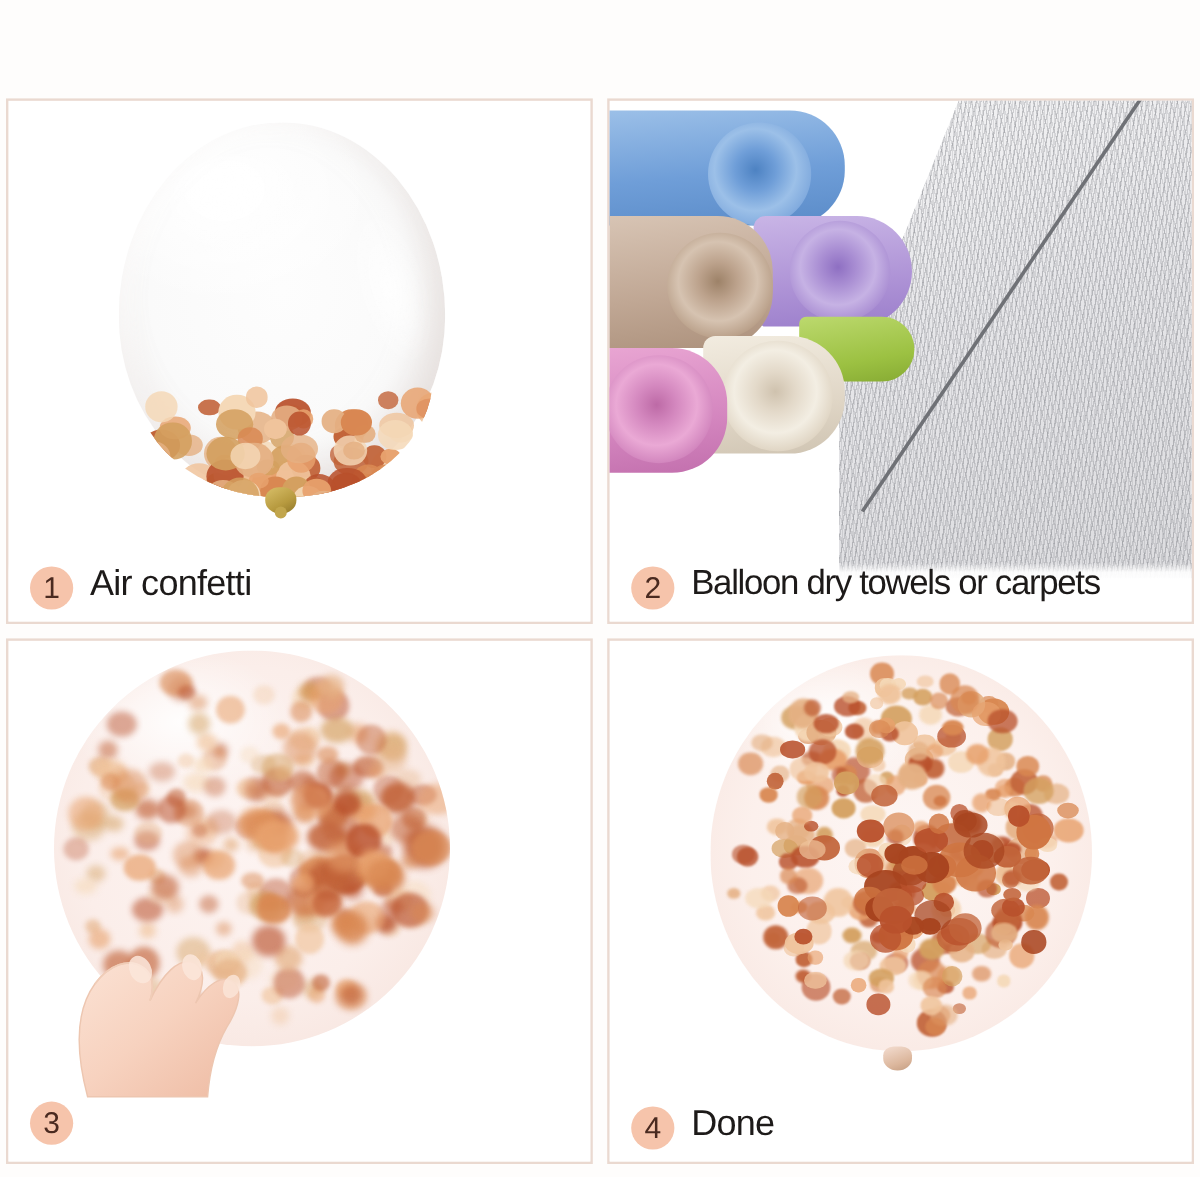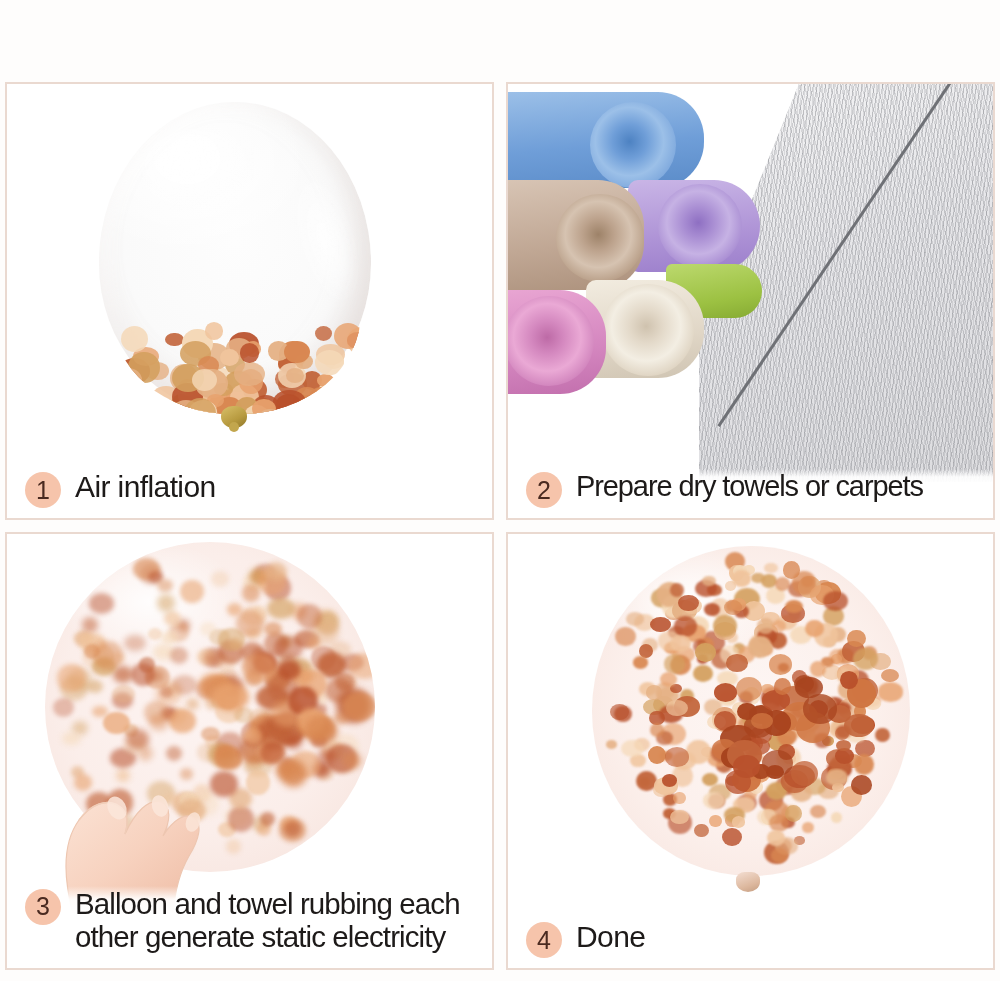--- a/index.html
+++ b/index.html
@@ -398,21 +398,21 @@
             <div class="dot" style="left: 3.10413px; top: 97.4187px; width: 28.1335px; height: 22.3241px; background: rgb(240, 196, 156); opacity: 0.92636; filter: blur(0.3px);"></div>
             <div class="dot" style="left: 77.5586px; top: 92.0284px; width: 28.4799px; height: 24.5564px; background: rgb(245, 217, 184); opacity: 0.970586; filter: blur(0.3px);"></div>
             <div class="dot" style="left: 94.1849px; top: 14.4756px; width: 18.1528px; height: 17.2743px; background: rgb(240, 196, 156); opacity: 0.858758; filter: blur(0.3px);"></div>
             <div class="dot" style="left: 73.0629px; top: 89.8859px; width: 32.2575px; height: 31.1822px; background: rgb(212, 160, 95); opacity: 0.838374; filter: blur(0.3px);"></div>
           </div>
         <div class="knot1"></div>
         <div class="knot1-tail"></div>
       </div>
       <div class="caption">
         <div class="badge">1</div>
-        <div class="cap-text">Air inflation</div>
+        <div class="cap-text">Air confetti</div>
       </div>
     </div>
 
     <div class="panel">
       <div class="art">
 
         <div class="carpet"></div>
         <div class="carpet-edge"></div>
 
         <div class="towel-photo">
@@ -431,21 +431,21 @@
           <div class="towel" style="left:78px; top:196px; width:118px; height:98px; background:linear-gradient(172deg,#f2ece0,#e0d6c6 60%,#cfc4b2);"></div>
           <div class="roll-eye" style="left:94px; top:200px; width:92px; height:92px; background:radial-gradient(circle at 48% 46%, #cfc2ae 0%, #e3d9c9 24%, #f3eee3 50%, #ded3c1 74%, #f1ebdf 100%);"></div>
 
           <div class="towel" style="left:-20px; top:206px; width:118px; height:104px; background:linear-gradient(172deg,#e9a6d3,#d486bf 60%,#c26fad);"></div>
           <div class="roll-eye" style="left:-4px; top:212px; width:90px; height:90px; background:radial-gradient(circle at 48% 46%, #bd6aa6 0%, #d488bf 24%, #eaa9d5 50%, #d083bc 74%, #edb4da 100%);"></div>
         </div>
 
       </div>
       <div class="caption">
         <div class="badge">2</div>
-        <div class="cap-text small">Prepare dry towels or carpets</div>
+        <div class="cap-text small">Balloon dry towels or carpets</div>
       </div>
     </div>
 
     <div class="panel">
       <div class="art">
         <div class="balloon3" id="balloon3">
             <div class="dot" style="left: 102.288px; top: 126.514px; width: 17.6073px; height: 14.1273px; background: rgb(194, 100, 58); opacity: 0.540483; filter: blur(3.14428px);"></div>
             <div class="dot" style="left: 135.256px; top: 37.622px; width: 23.3568px; height: 23.0519px; background: rgb(232, 162, 110); opacity: 0.569078; filter: blur(1.90675px);"></div>
             <div class="dot" style="left: 284.322px; top: 209.877px; width: 28.8516px; height: 21.9384px; background: rgb(240, 196, 156); opacity: 0.320418; filter: blur(2.20668px);"></div>
             <div class="dot" style="left: 207.253px; top: 273.916px; width: 17.242px; height: 16.268px; background: rgb(212, 160, 95); opacity: 0.439399; filter: blur(2.72761px);"></div>
@@ -679,22 +679,20 @@
                    C116 104 128 96 137 102 C146 108 142 124 132 140
                    C124 154 118 172 116 198 Z" fill="url(#skin)" stroke="#edc6b0" stroke-width="1.2"></path>
           <path d="M22 104 C34 88 50 82 62 90 C70 95 72 106 68 118" fill="none" stroke="#f0cdb8" stroke-width="1.4"></path>
           <ellipse cx="60" cy="92" rx="9" ry="12" fill="#fbe6da" opacity="0.85" transform="rotate(-28 60 92)"></ellipse>
           <ellipse cx="103" cy="90" rx="8" ry="11" fill="#fbe6da" opacity="0.85" transform="rotate(-16 103 90)"></ellipse>
           <ellipse cx="136" cy="106" rx="7" ry="10" fill="#fbe6da" opacity="0.8" transform="rotate(18 136 106)"></ellipse>
         </svg>
       </div>
       <div class="caption tall">
         <div class="badge">3</div>
-        <div class="cap-text two-line">Balloon and towel rubbing each
-other generate static electricity</div>
       </div>
     </div>
 
     <div class="panel">
       <div class="art">
         <div class="balloon4" id="balloon4">
             <div class="dot" style="left: 107.038px; top: 84.9129px; width: 25.9145px; height: 22.6814px; background: rgb(185, 81, 44); opacity: 0.68969; filter: blur(1.25993px);"></div>
             <div class="dot" style="left: 210.351px; top: 275.783px; width: 11.6092px; height: 11.18px; background: rgb(232, 162, 110); opacity: 0.745896; filter: blur(1.05054px);"></div>
             <div class="dot" style="left: 226.475px; top: 236.51px; width: 20.0864px; height: 16.7058px; background: rgb(229, 177, 132); opacity: 0.675183; filter: blur(0.895642px);"></div>
             <div class="dot" style="left: 218.079px; top: 258.593px; width: 15.4489px; height: 13.4915px; background: rgb(217, 136, 82); opacity: 0.657758; filter: blur(1.17473px);"></div>

